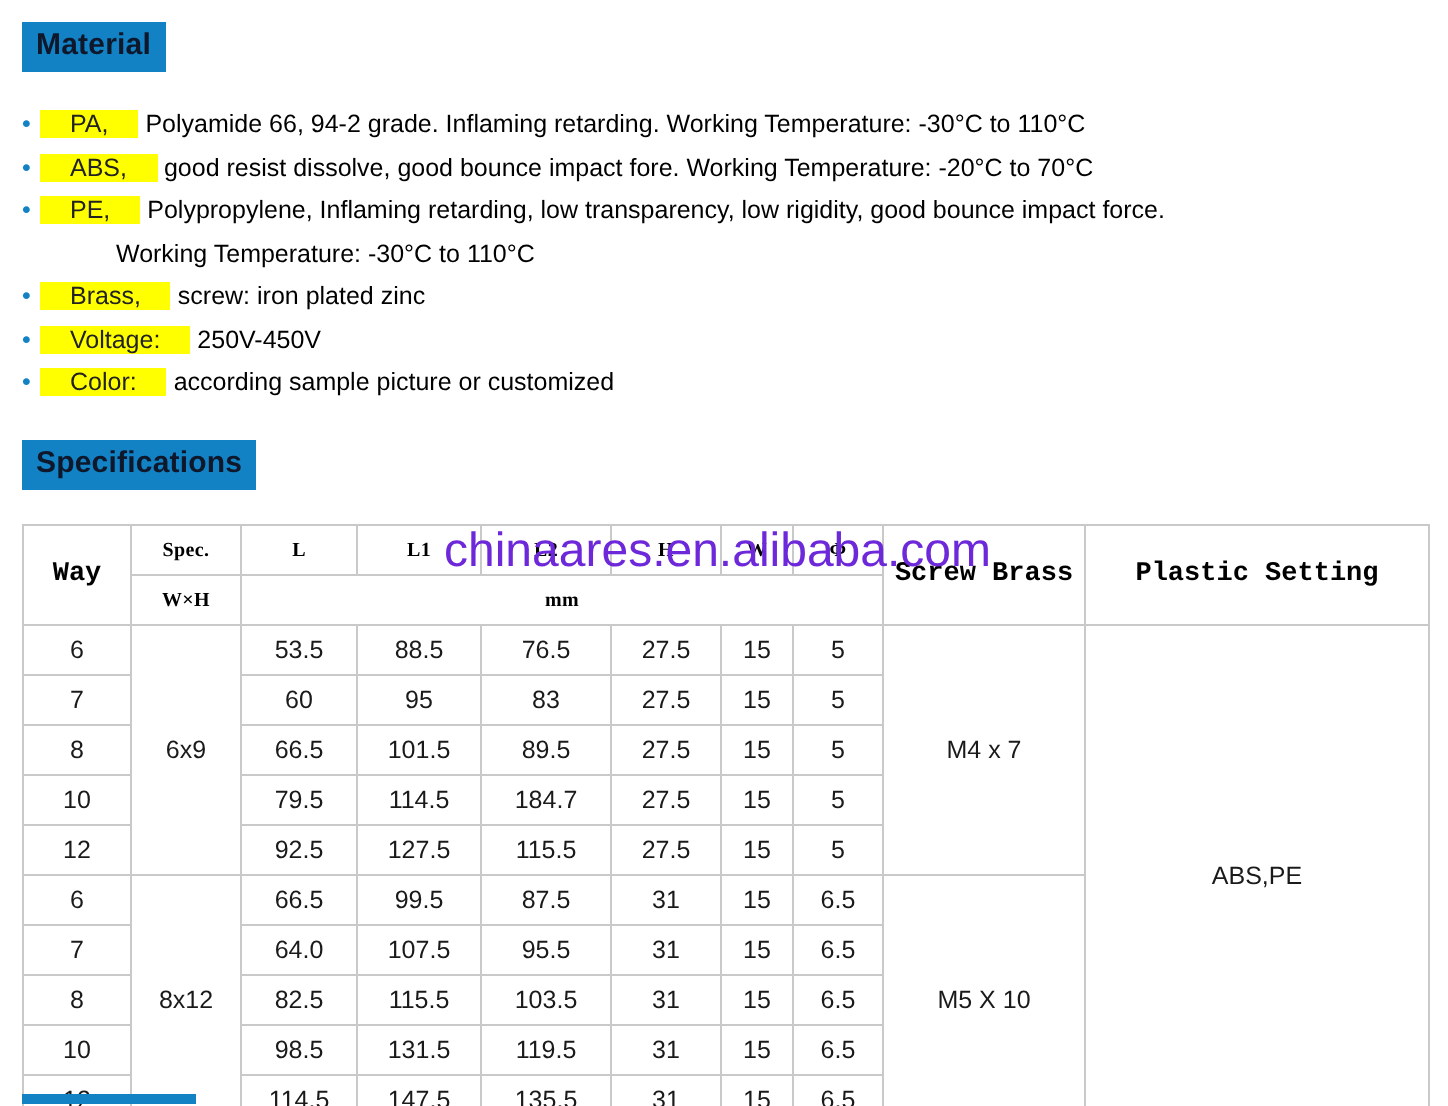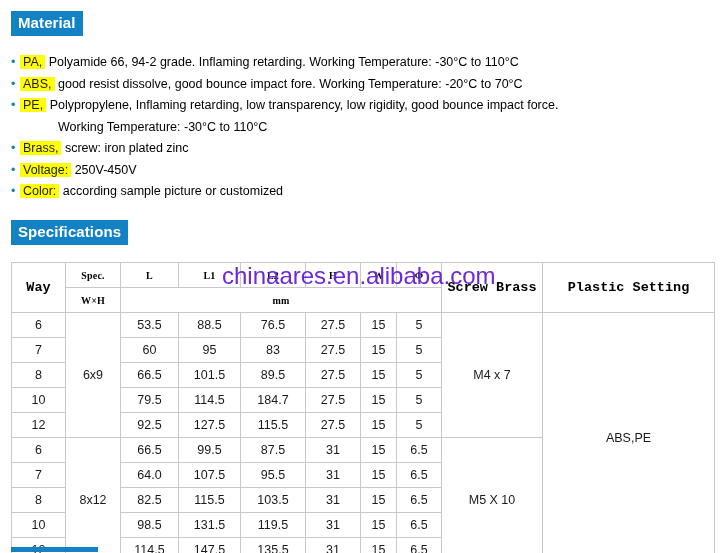--- a/index.html
+++ b/index.html
@@ -13,21 +13,21 @@
     position: relative;
     overflow: hidden;
     font-family: "Liberation Sans", sans-serif;
     color: #000000;
   }
 
   
   .section-heading {
     display: inline-block;
     background: #1282c5;
-    color: #ffffff;
+    color: #0f172a;
     font-weight: bold;
     font-size: 15px;
     line-height: 20px;
     padding: 2px 7px 3px 7px;
     letter-spacing: 0.1px;
   }
   #material-heading-wrap { position: absolute; left: 11px; top: 11px; }
   #specs-heading-wrap    { position: absolute; left: 11px; top: 220px; text-decoration: underline; }
 
   
@@ -51,21 +51,21 @@
     position: absolute;
     left: 0;
     top: 0;
     color: #1282c5;
     font-size: 12.5px;
     line-height: 21.5px;
   }
   .hl {
     background: #ffff00;
     color: #222222;
-    padding: 0 3px;
+    padding: 0 15px;
   }
   .sub-line {
     display: block;
     padding-left: 38px;
     line-height: 21.5px;
     white-space: nowrap;
   }
 
   
   #spec-table {

